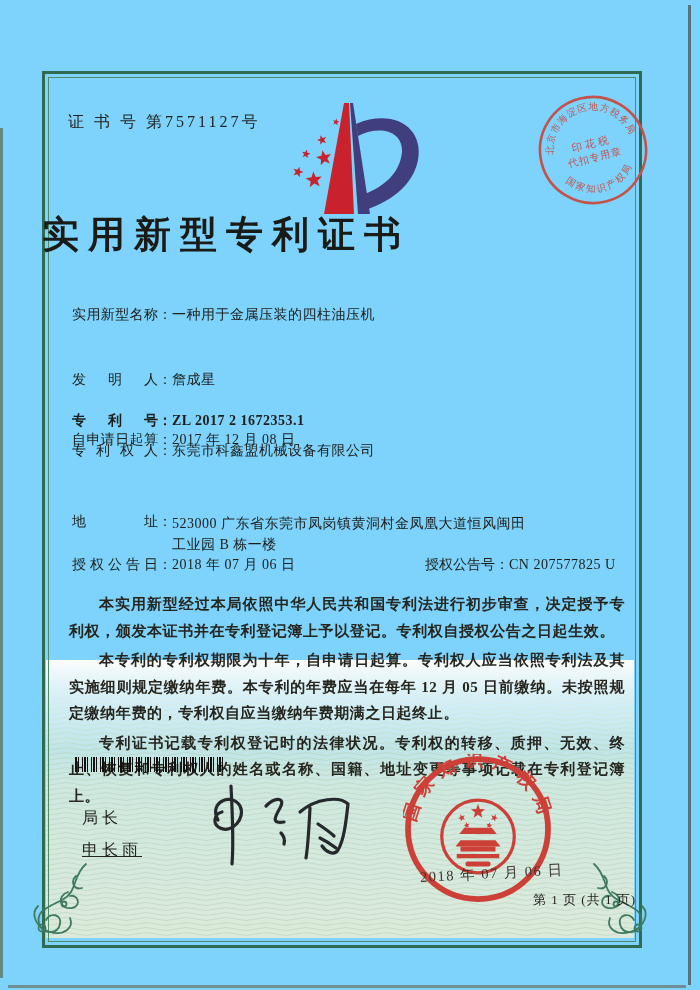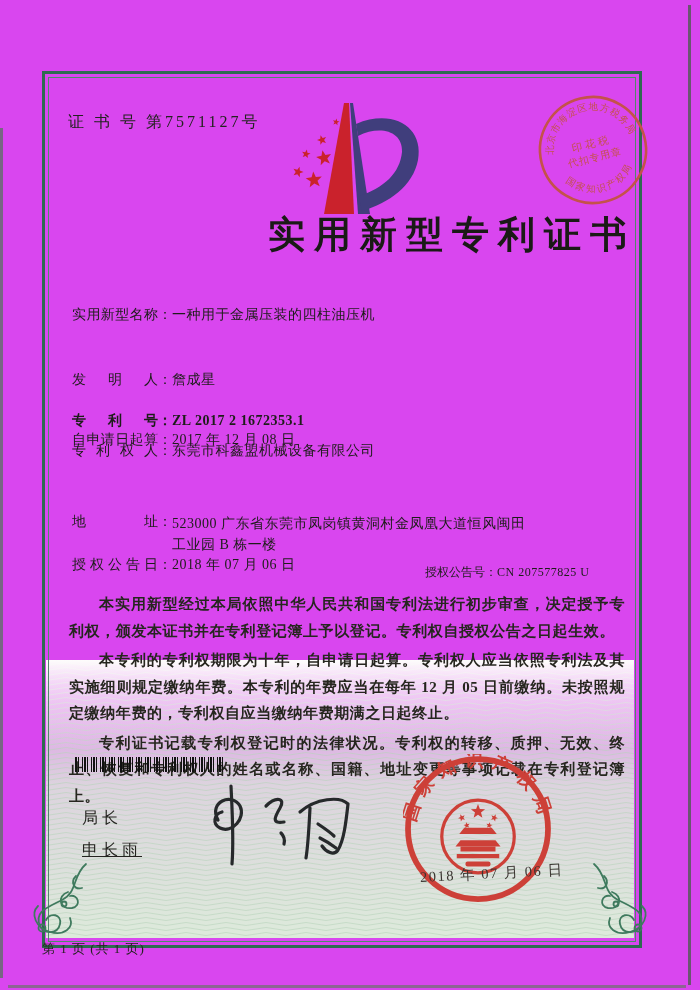--- a/index.html
+++ b/index.html
@@ -1,56 +1,56 @@
 <!DOCTYPE html>
 <html><head>
 <meta charset="utf-8">
 <style>
   html,body{margin:0;padding:0;background:#ffffff;}
   body{font-family:"Liberation Serif","DejaVu Serif",serif;}
-  #page{position:relative;width:700px;height:990px;background:#d946ef;overflow:hidden;}
+  #page{position:relative;width:700px;height:990px;background:#7dd3fc;overflow:hidden;}
   
   .scan-edge-left{position:absolute;left:0;top:128px;width:3px;height:850px;background:#57725f;opacity:.75;}
   .scan-edge-right{position:absolute;left:688px;top:5px;width:3px;height:980px;background:#4f5a52;opacity:.8;}
   .scan-edge-bottom{position:absolute;left:8px;top:985px;width:678px;height:3px;background:#6c716c;opacity:.7;}
   
   .frame{position:absolute;left:42px;top:71px;width:594px;height:871px;border:3px solid #2e6b50;}
   .frame-inner{position:absolute;left:3px;top:3px;right:3px;bottom:3px;border:1px solid #4f8a6b;}
   
   #guilloche-wrap{position:absolute;left:46px;top:660px;width:588px;height:278px;overflow:hidden;
      background:linear-gradient(180deg,rgba(232,242,230,0) 0%,rgba(226,240,224,.55) 22%,rgba(221,236,219,.85) 45%,#ddeadb 100%);}
   #guilloche-wrap .fade{position:absolute;left:0;top:0;width:100%;height:90px;
      background:linear-gradient(180deg,#fdfdfb 0%,rgba(253,253,251,0) 100%);}
   
   .cert-no{position:absolute;left:68px;top:112px;font-size:16px;letter-spacing:3px;color:#23231f;}
   .logo{position:absolute;left:288px;top:100px;}
   .tax-stamp{position:absolute;left:533px;top:90px;transform:rotate(-14deg);}
-  .title{position:absolute;left:42px;top:210px;width:594px;text-align:right;
+  .title{position:absolute;left:42px;top:210px;width:594px;text-align:left;
      font-size:37px;font-weight:600;letter-spacing:9px;color:#1a1a16;}
   
   .field{position:absolute;left:72px;width:545px;font-size:14px;color:#1d1d19;white-space:nowrap;}
   .lbl{display:inline-block;width:86px;text-align:justify;text-align-last:justify;vertical-align:top;}
   .val{letter-spacing:.5px;}
   .val-block{display:inline-block;vertical-align:top;width:430px;white-space:pre-line;line-height:21px;letter-spacing:.5px;}
-  .grant-right{position:absolute;left:353px;top:0;font-size:12px;white-space:nowrap;margin-top:8px;}
+  .grant-right{position:absolute;left:353px;top:0;font-size:14px;white-space:nowrap;}
   
   .paras{position:absolute;left:66px;top:588px;width:562px;font-size:15px;line-height:26.5px;
      color:#26261f;text-align:justify;letter-spacing:.6px;}
   .paras p{margin:3px;text-indent:2em;font-weight:bold;}
   
   .barcode{position:absolute;left:75px;top:757px;width:148px;height:15px;
      background:repeating-linear-gradient(90deg,#111 0 2px,transparent 2px 3px,#111 3px 4px,transparent 4px 7px,#111 7px 8px,transparent 8px 9px);}
   
   .signer-title{position:absolute;left:82px;top:808px;font-size:16px;letter-spacing:4px;color:#23231f;}
   .signer-name{position:absolute;left:82px;top:840px;font-size:16px;letter-spacing:4px;color:#23231f;text-decoration:underline;}
   .signature{position:absolute;left:188px;top:778px;}
   .office-seal{position:absolute;left:403px;top:754px;}
   .seal-date{position:absolute;left:420px;top:868px;font-size:14.5px;letter-spacing:1.5px;color:#3a3531;
      transform:rotate(-3deg);transform-origin:left center;}
-  .footer{position:absolute;left:42px;top:940px;width:594px;text-align:left;font-size:13px;color:#23231f;letter-spacing:1px;}
+  .footer{position:absolute;left:42px;top:891px;width:594px;text-align:right;font-size:13px;color:#23231f;letter-spacing:1px;}
   .corner-flourish{position:absolute;}
 </style>
 </head>
 <body>
 
 <div id="page">
 
   <div class="scan-edge-left"></div>
   <div class="scan-edge-right"></div>
   <div class="scan-edge-bottom"></div>

